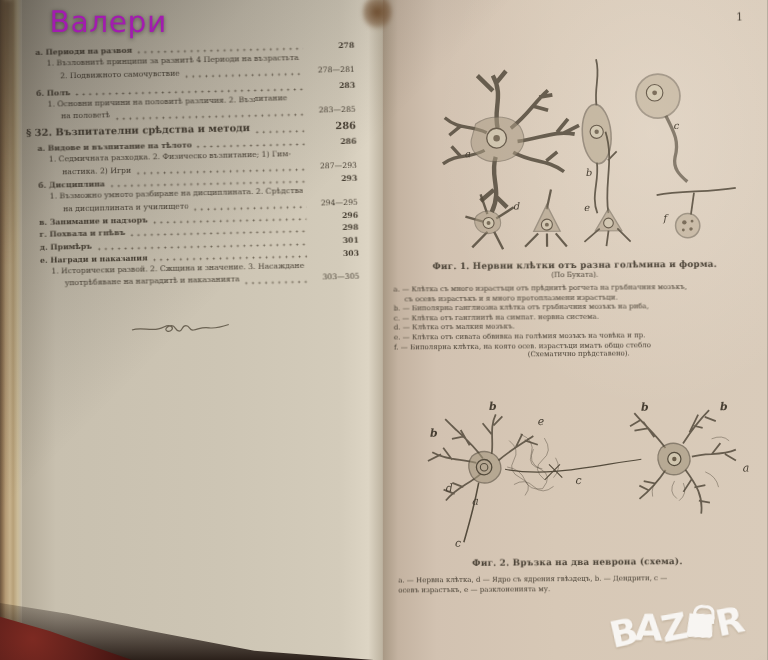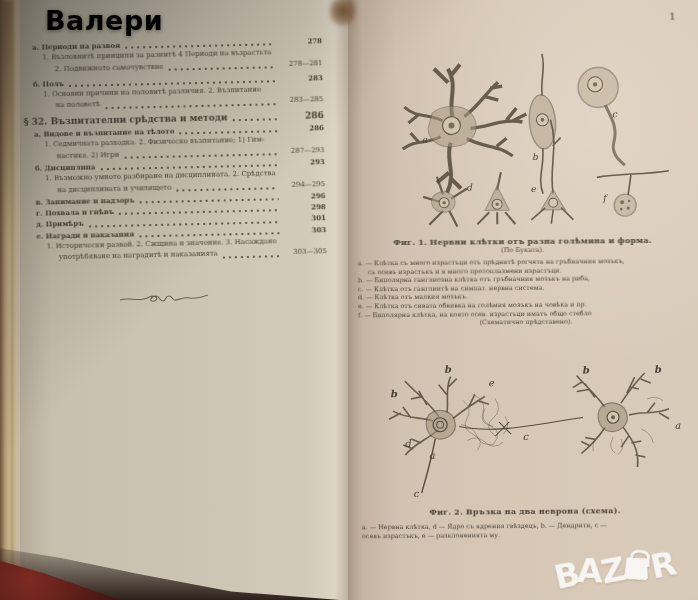--- a/index.html
+++ b/index.html
@@ -24,22 +24,22 @@
     clip-path:polygon(0 26%,18% 40%,40% 62%,68% 88%,100% 100%,0 100%);}
   .cloth-red{position:absolute;left:0;top:552px;width:150px;height:48px;
     background:radial-gradient(circle at 20% 60%,#7d2a22 0%,#5d1f1a 40%,#3a100d 80%);
     clip-path:polygon(0 18%,30% 45%,60% 78%,80% 100%,0 100%);}
   .vignette{position:absolute;inset:0;pointer-events:none;
     background:radial-gradient(130% 125% at 52% 42%, transparent 58%, rgba(45,33,22,.22) 100%);}
   .scrim{position:absolute;inset:0;pointer-events:none;
     background:linear-gradient(135deg,rgba(25,23,21,.48) 0%,rgba(25,23,21,.18) 18%,transparent 36%);}
 
   
-  .seller{position:absolute;left:21px;top:5px;color:#000000;
-    font-family:"DejaVu Sans",sans-serif;font-weight:bold;font-size:27px;letter-spacing:.5px;
+  .seller{position:absolute;left:21px;top:5px;color:#a21caf;
+    font-family:"DejaVu Sans",sans-serif;font-weight:normal;font-size:27px;letter-spacing:.5px;
     text-shadow:0 1px 4px rgba(0,0,0,.45);padding-left:24px;}
   .watermark{position:absolute;right:4px;bottom:2px;width:140px;height:56px;
     transform:rotate(-5deg);opacity:.82;filter:drop-shadow(0 1px 1px rgba(120,100,70,.35));}
   .wm-letter{display:inline-block;color:#fff;font-family:"DejaVu Sans",sans-serif;
     font-weight:bold;font-size:33px;line-height:52px;letter-spacing:-2px;}
   .wm-b{transform:rotate(-8deg) translateY(3px);}
   .wm-a1{transform:rotate(6deg);}
   .wm-z{transform:rotate(-6deg) translateY(2px);}
   .wm-r{transform:rotate(-7deg) translateY(1px);}
   .wm-bag{display:inline-block;position:relative;width:26px;height:30px;margin:0 0 2px 2px;

